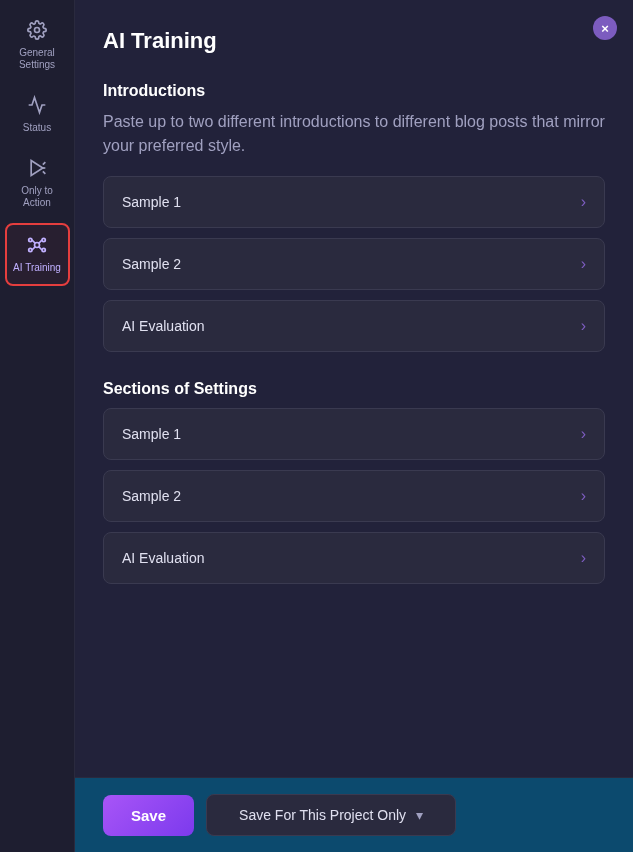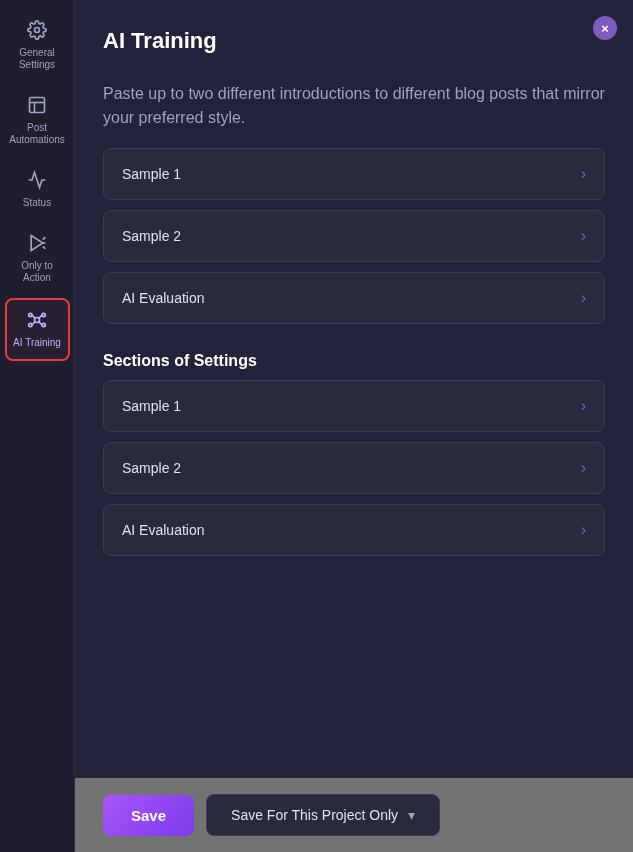--- a/index.html
+++ b/index.html
@@ -129,21 +129,21 @@
       color: #7c5cbf;
       font-size: 16px;
     }
 
     .section-gap {
       margin-bottom: 28px;
     }
 
     
     .footer {
-      background: #737373;
+      background: #0c4a6e;
       border-top: 1px solid #2a2a3e;
       padding: 16px 28px;
       display: flex;
       align-items: center;
       gap: 12px;
     }
 
     .save-btn {
       background: linear-gradient(135deg, #a855f7, #7c3aed);
       color: white;
@@ -155,21 +155,21 @@
       cursor: pointer;
     }
 
     .save-project-btn {
       display: flex;
       align-items: center;
       gap: 10px;
       background: #2a2a3e;
       border: 1px solid #3a3a50;
       border-radius: 8px;
-      padding: 12px 24px;
+      padding: 12px 32px;
       color: #e0e0f0;
       font-size: 14px;
       cursor: pointer;
     }
     .save-project-btn .chevron {
       color: #a0a0c0;
       font-size: 14px;
     }
   </style>
 </head>
@@ -181,31 +181,20 @@
     <span class="icon">
       <svg width="20" height="20" viewBox="0 0 24 24" fill="none" stroke="#a0a0c0" stroke-width="2">
         <circle cx="12" cy="12" r="3"></circle>
         <path d="M19.4 15a1.65 1.65 0 0 0 .33 1.82l.06.06a2 2 0 0 1-2.83 2.83l-.06-.06a1.65 1.65 0 0 0-1.82-.33 1.65 1.65 0 0 0-1 1.51V21a2 2 0 0 1-4 0v-.09A1.65 1.65 0 0 0 9 19.4a1.65 1.65 0 0 0-1.82.33l-.06.06a2 2 0 0 1-2.83-2.83l.06-.06A1.65 1.65 0 0 0 4.68 15a1.65 1.65 0 0 0-1.51-1H3a2 2 0 0 1 0-4h.09A1.65 1.65 0 0 0 4.6 9a1.65 1.65 0 0 0-.33-1.82l-.06-.06a2 2 0 0 1 2.83-2.83l.06.06A1.65 1.65 0 0 0 9 4.68a1.65 1.65 0 0 0 1-1.51V3a2 2 0 0 1 4 0v.09a1.65 1.65 0 0 0 1 1.51 1.65 1.65 0 0 0 1.82-.33l.06-.06a2 2 0 0 1 2.83 2.83l-.06.06A1.65 1.65 0 0 0 19.4 9a1.65 1.65 0 0 0 1.51 1H21a2 2 0 0 1 0 4h-.09a1.65 1.65 0 0 0-1.51 1z"></path>
       </svg>
     </span>
     <span class="label">General
 Settings</span>
   </div>
 
-  <div class="sidebar-item">
-    <span class="icon">
-      <svg width="20" height="20" viewBox="0 0 24 24" fill="none" stroke="#a0a0c0" stroke-width="2">
-        <rect x="3" y="3" width="18" height="18" rx="2"></rect>
-        <line x1="3" y1="9" x2="21" y2="9"></line>
-        <line x1="9" y1="21" x2="9" y2="9"></line>
-      </svg>
-    </span>
-    <span class="label">Post
-Automations</span>
-  </div>
 
   <div class="sidebar-item">
     <span class="icon">
       <svg width="20" height="20" viewBox="0 0 24 24" fill="none" stroke="#a0a0c0" stroke-width="2">
         <polyline points="22 12 18 12 15 21 9 3 6 12 2 12"></polyline>
       </svg>
     </span>
     <span class="label">Status</span>
   </div>
 
@@ -241,20 +230,21 @@
 </nav>
 
 <div class="main">
   <div class="content-area">
 
     <button class="close-btn">×</button>
 
     <h1 class="page-title">AI Training</h1>
 
     <div class="section-gap">
+      <h2 class="section-title">Introductions</h2>
       <p class="section-desc">Paste up to two different introductions to different blog posts that mirror your preferred style.</p>
 
       <div class="accordion-item">
         <span class="item-label">Sample 1</span>
         <span class="chevron">›</span>
       </div>
 
       <div class="accordion-item">
         <span class="item-label">Sample 2</span>
         <span class="chevron">›</span>

